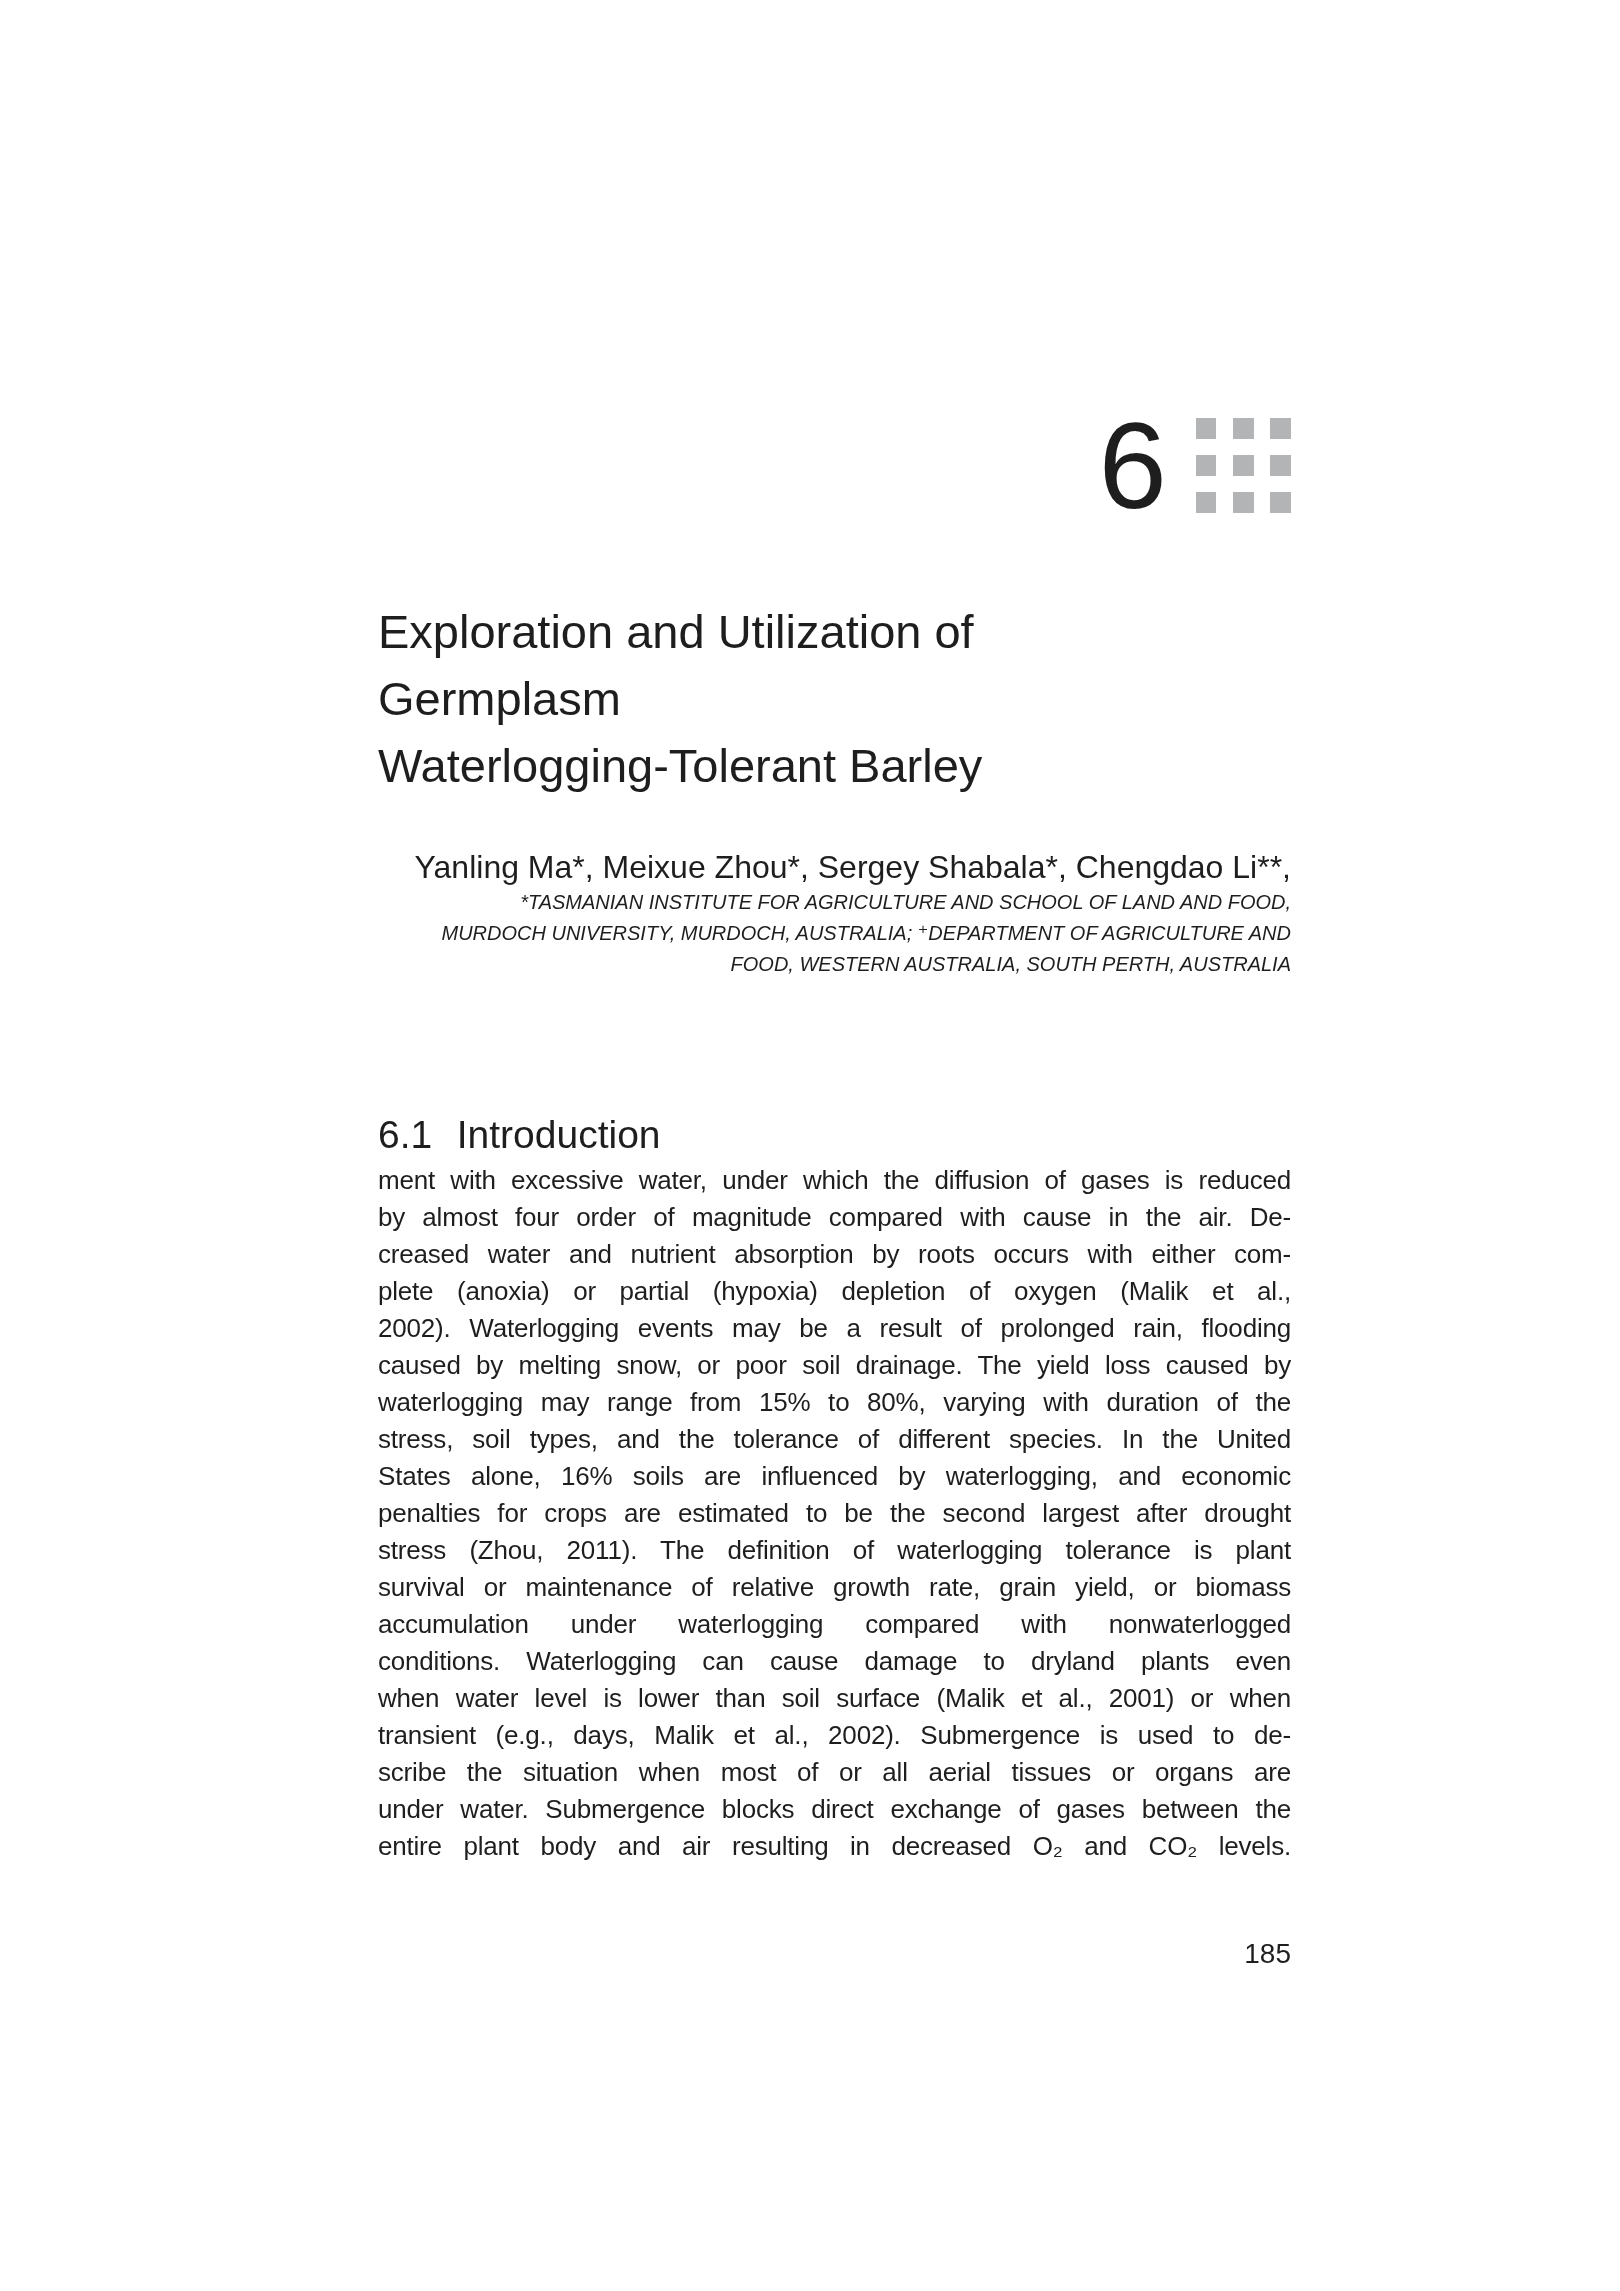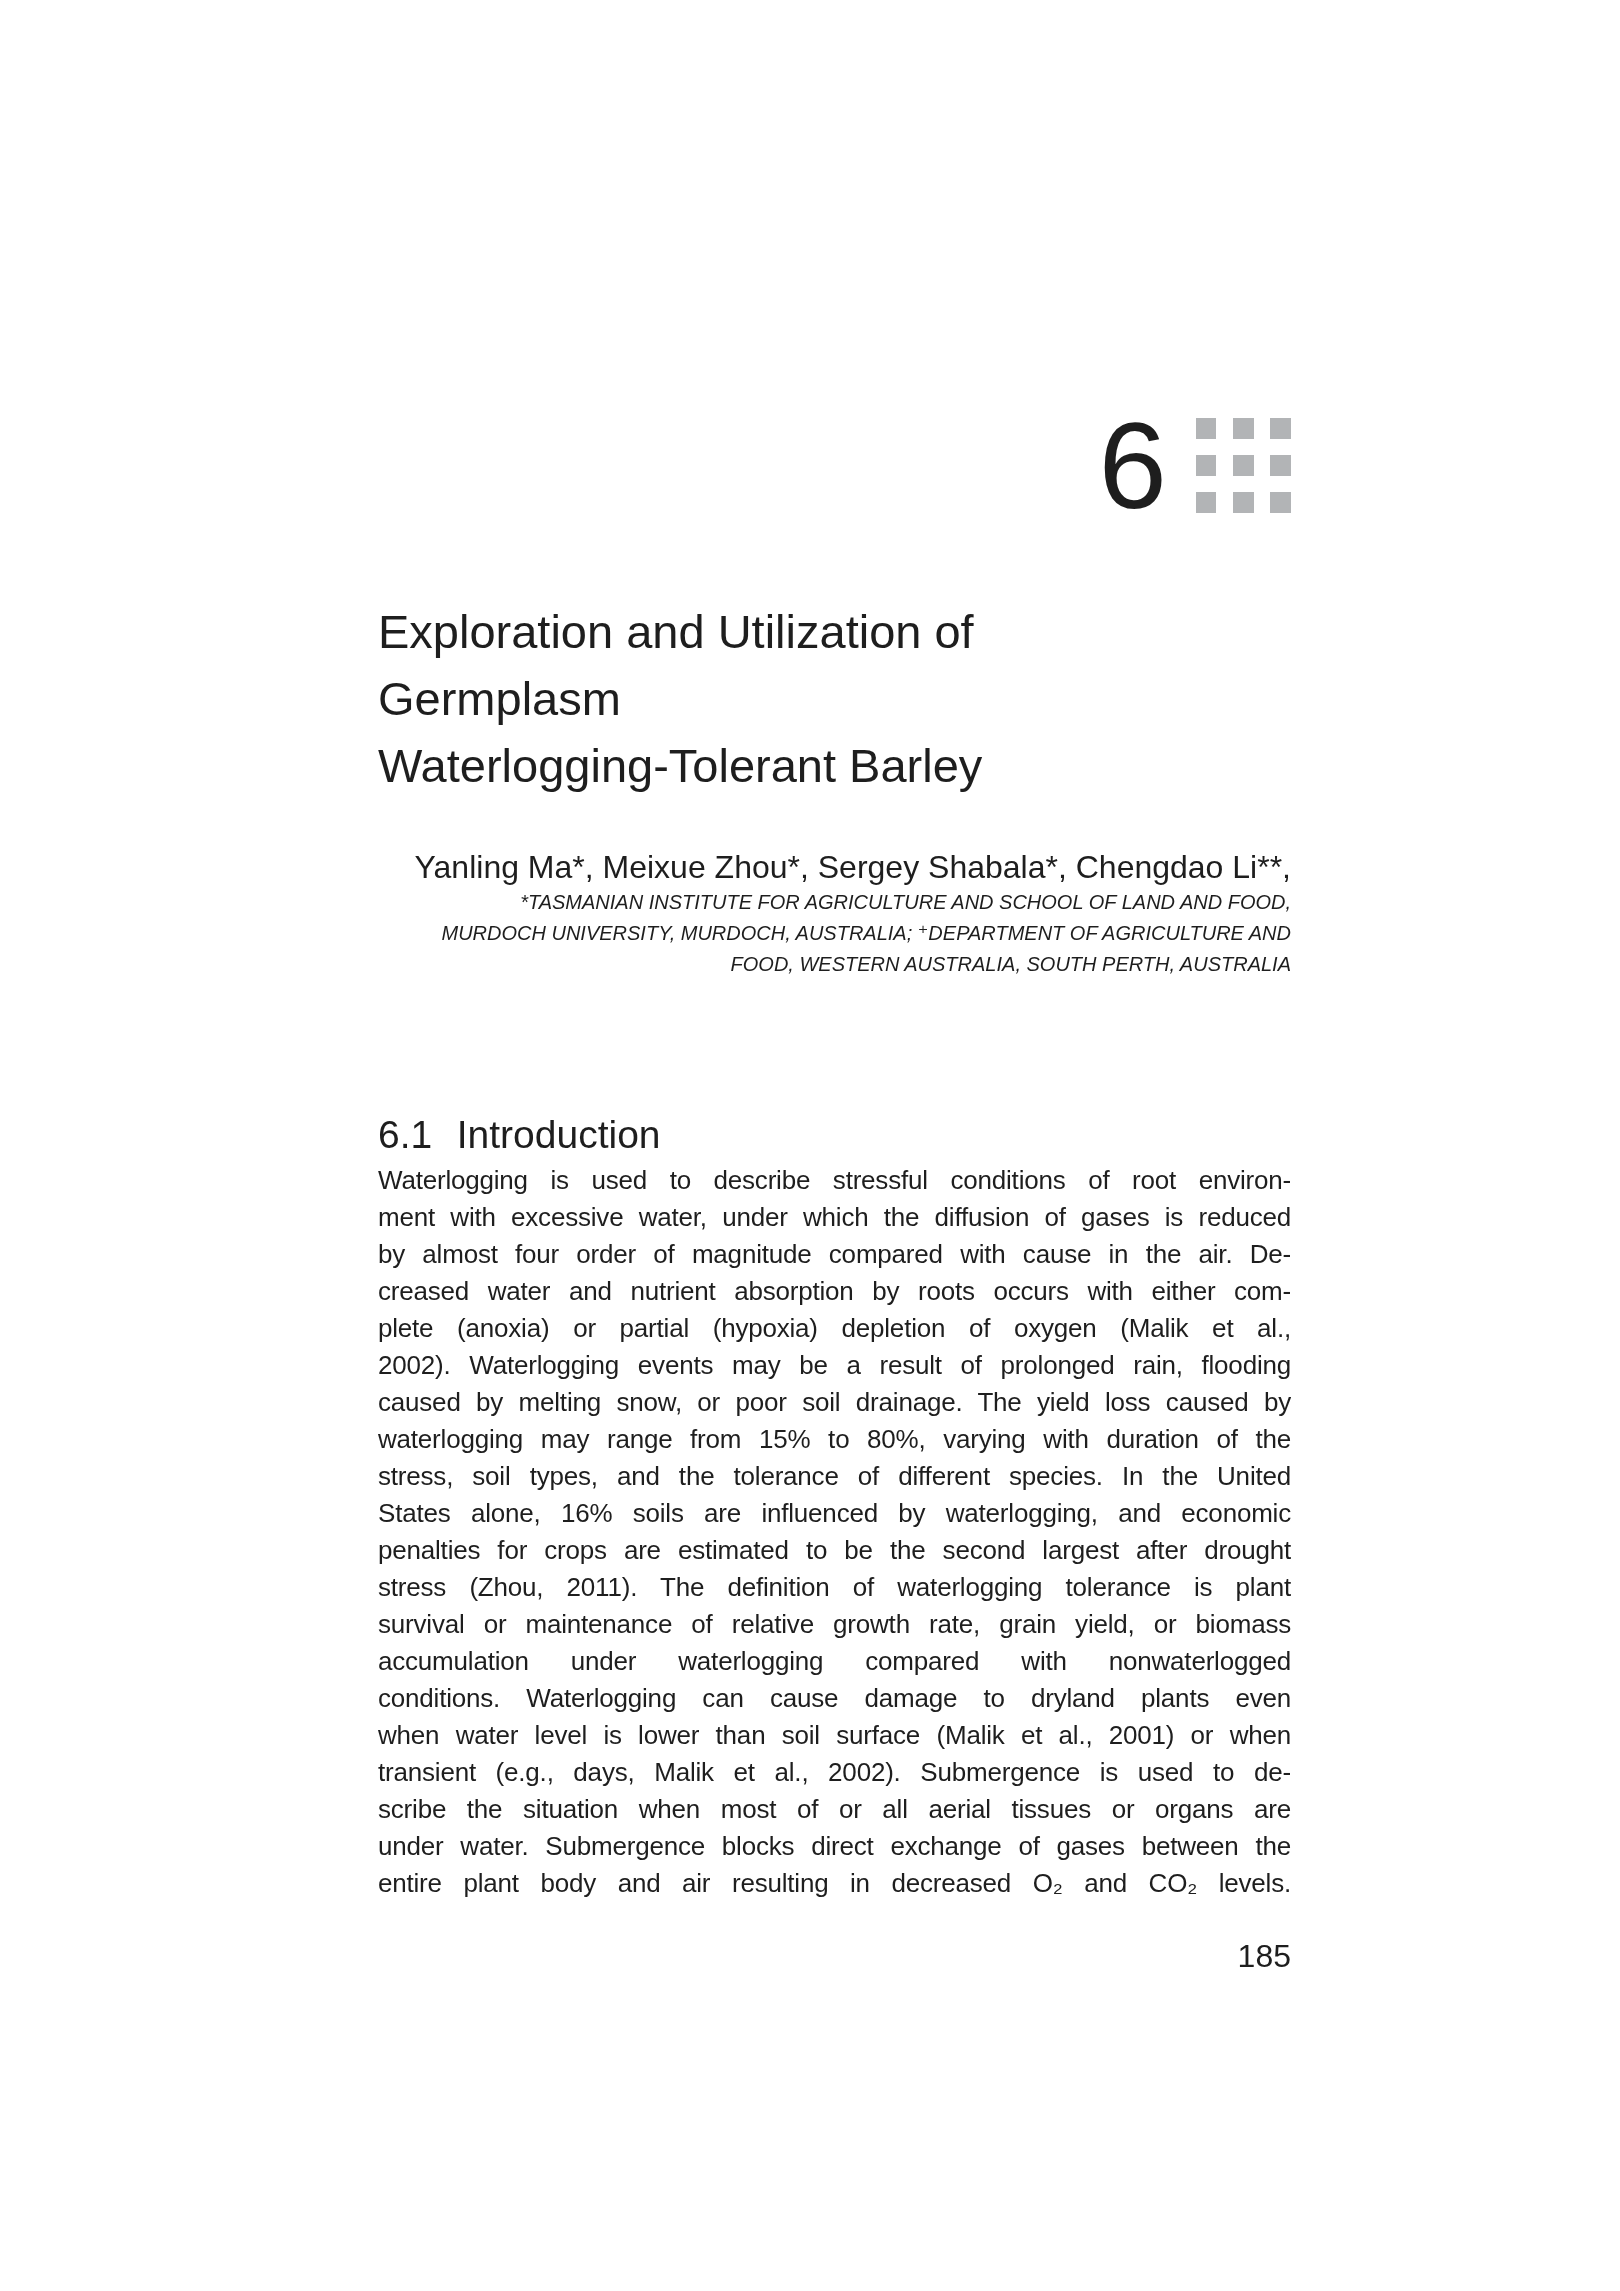--- a/index.html
+++ b/index.html
@@ -28,21 +28,21 @@
   
   .section-heading{position:absolute;top:1081px;left:378px;font-size:39px;font-weight:400;}
   .sec-num{margin-right:24.5px;}
   
   .body-text{
     position:absolute;top:1162px;left:378px;width:913px;
     font-size:26px;line-height:37px;letter-spacing:-0.2px;
   }
   .body-line{text-align:justify;text-align-last:justify;height:37px;overflow:hidden;}
   
-  .page-number{position:absolute;top:1938px;left:378px;width:913px;text-align:right;font-size:32px;}
+  .page-number{position:absolute;top:1938px;left:378px;width:913px;text-align:right;font-size:28px;}
 </style>
 </head>
 <body>
 
 <div class="page">
 
   <div class="chapter-head">
     <div class="chapter-num">6</div>
     <div class="grid-icon">
       <span class="sq"></span>
@@ -68,21 +68,20 @@
     <div class="affil">*TASMANIAN INSTITUTE FOR AGRICULTURE AND SCHOOL OF LAND AND FOOD,</div>
     <div class="affil">MURDOCH UNIVERSITY, MURDOCH, AUSTRALIA; ⁺DEPARTMENT OF AGRICULTURE AND</div>
     <div class="affil">FOOD, WESTERN AUSTRALIA, SOUTH PERTH, AUSTRALIA</div>
   </div>
 
   <h2 class="section-heading">
     <span class="sec-num">6.1</span><span>Introduction</span>
   </h2>
 
   <div class="body-text">
-    <div class="body-line">Waterlogging is used to describe stressful conditions of root environ-</div>
     <div class="body-line">ment with excessive water, under which the diffusion of gases is reduced</div>
     <div class="body-line">by almost four order of magnitude compared with cause in the air. De-</div>
     <div class="body-line">creased water and nutrient absorption by roots occurs with either com-</div>
     <div class="body-line">plete (anoxia) or partial (hypoxia) depletion of oxygen (Malik et al.,</div>
     <div class="body-line">2002). Waterlogging events may be a result of prolonged rain, flooding</div>
     <div class="body-line">caused by melting snow, or poor soil drainage. The yield loss caused by</div>
     <div class="body-line">waterlogging may range from 15% to 80%, varying with duration of the</div>
     <div class="body-line">stress, soil types, and the tolerance of different species. In the United</div>
     <div class="body-line">States alone, 16% soils are influenced by waterlogging, and economic</div>
     <div class="body-line">penalties for crops are estimated to be the second largest after drought</div>

